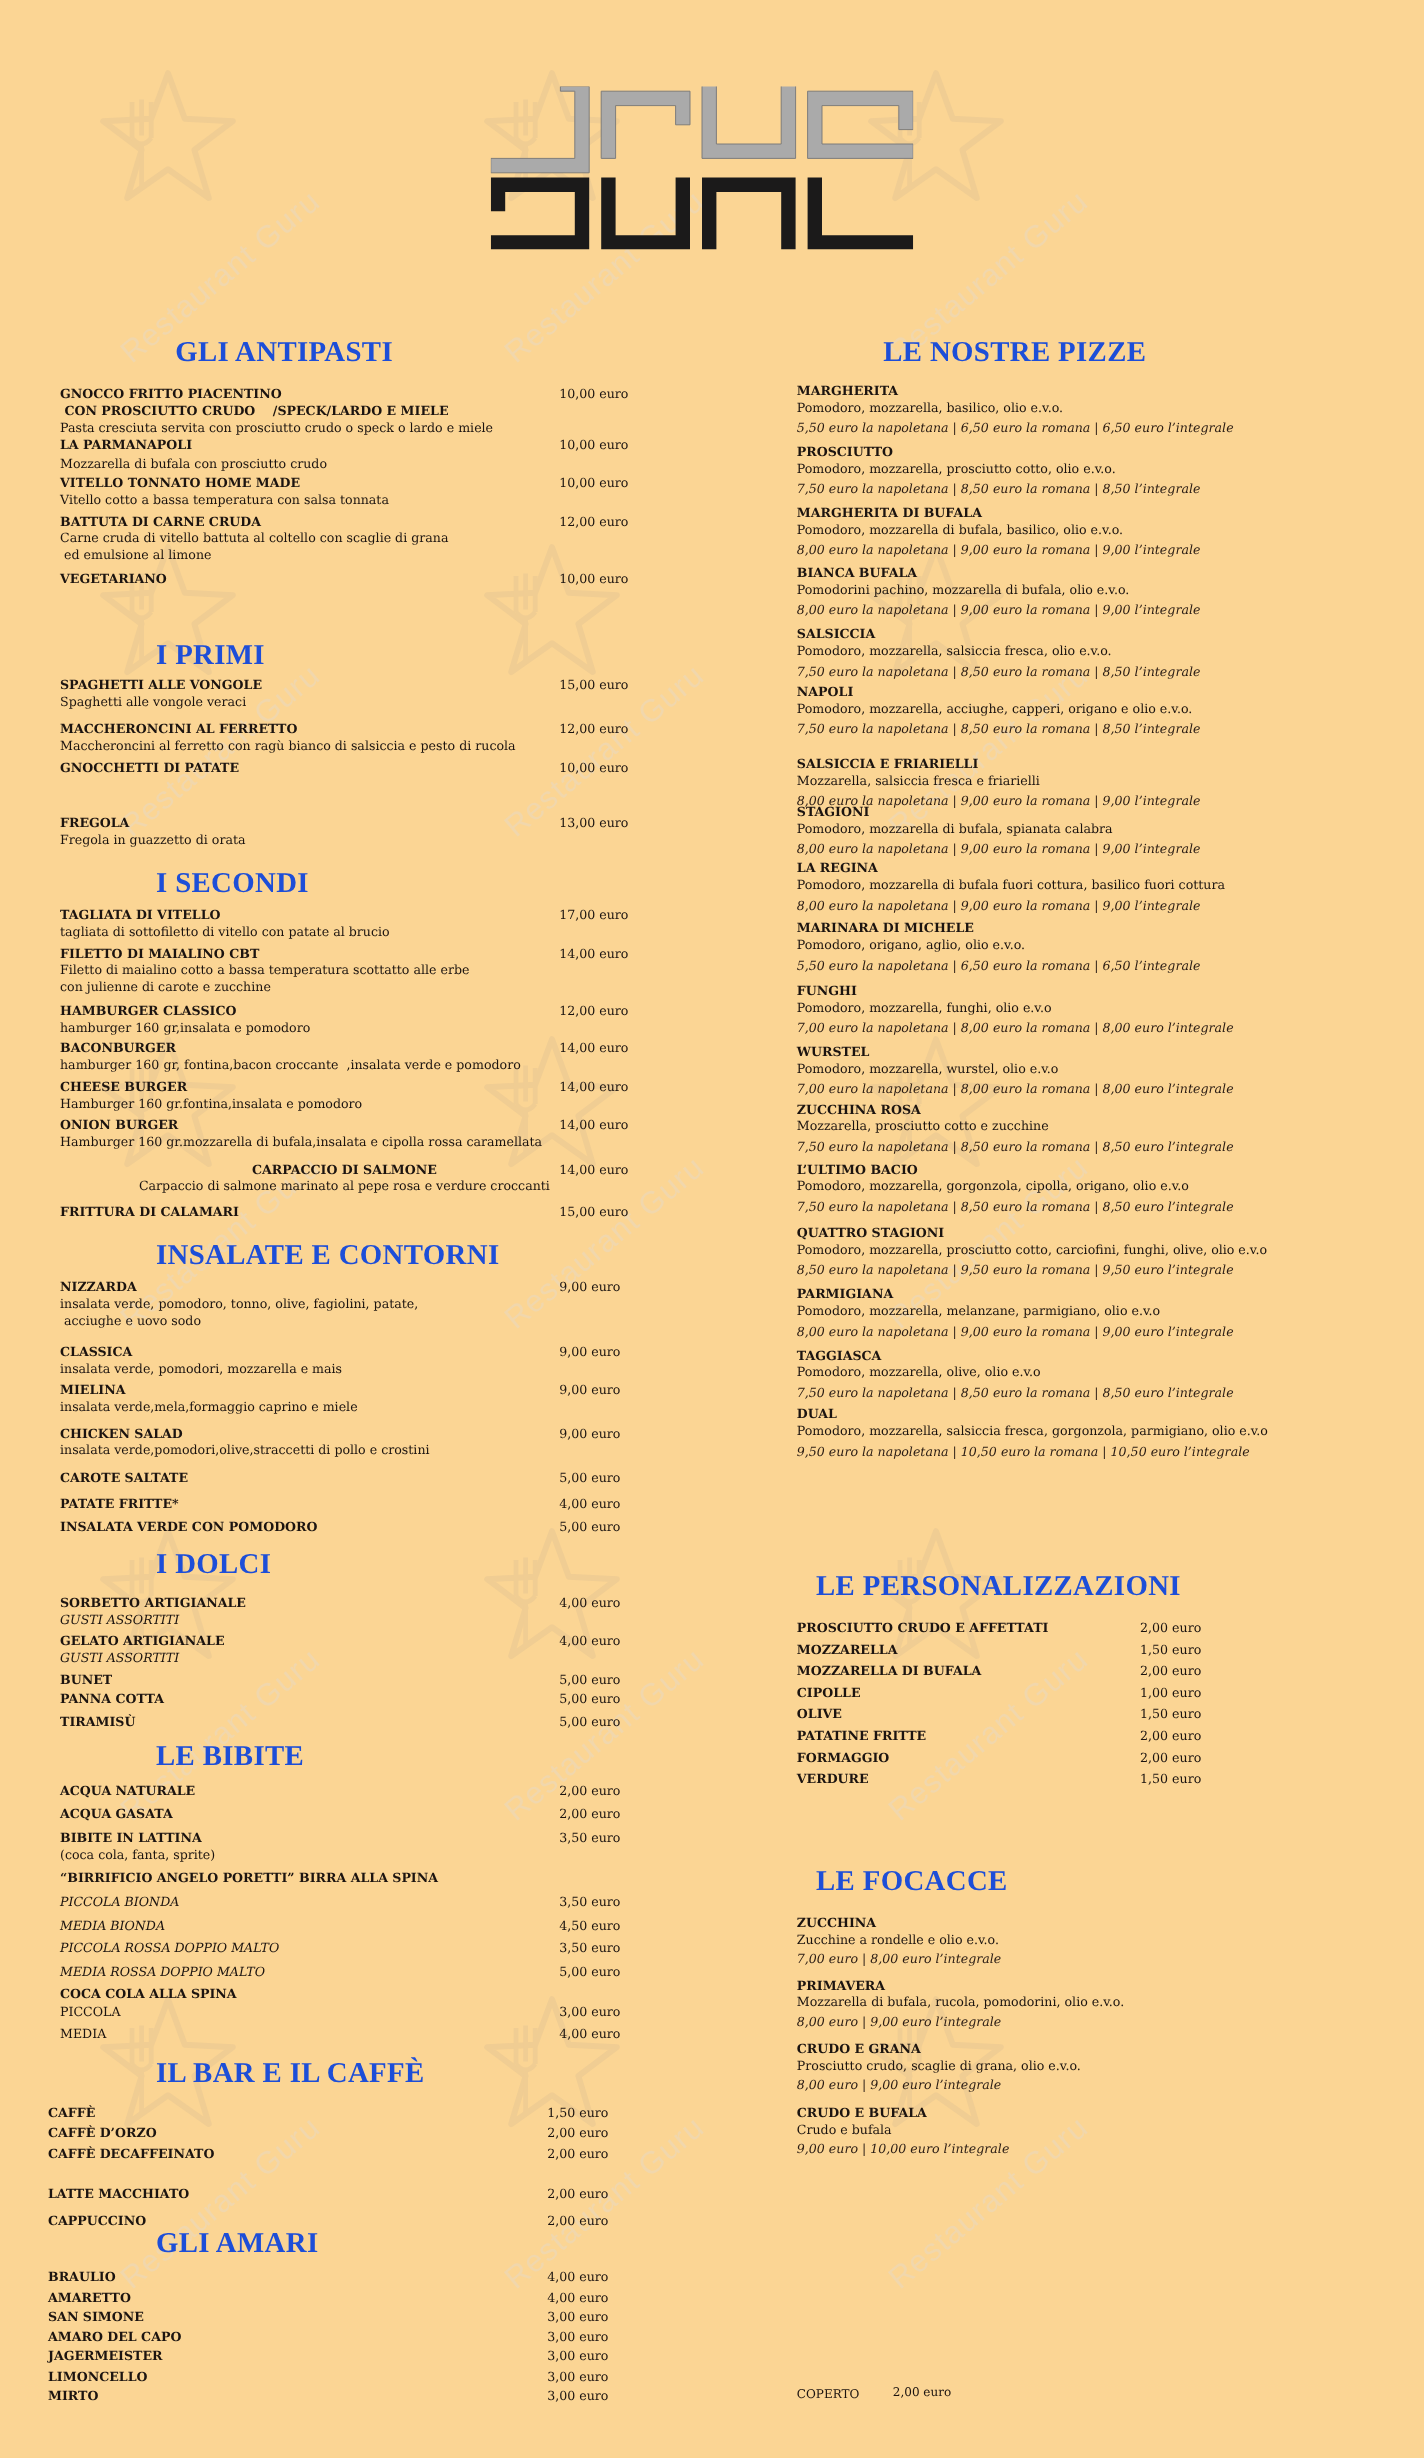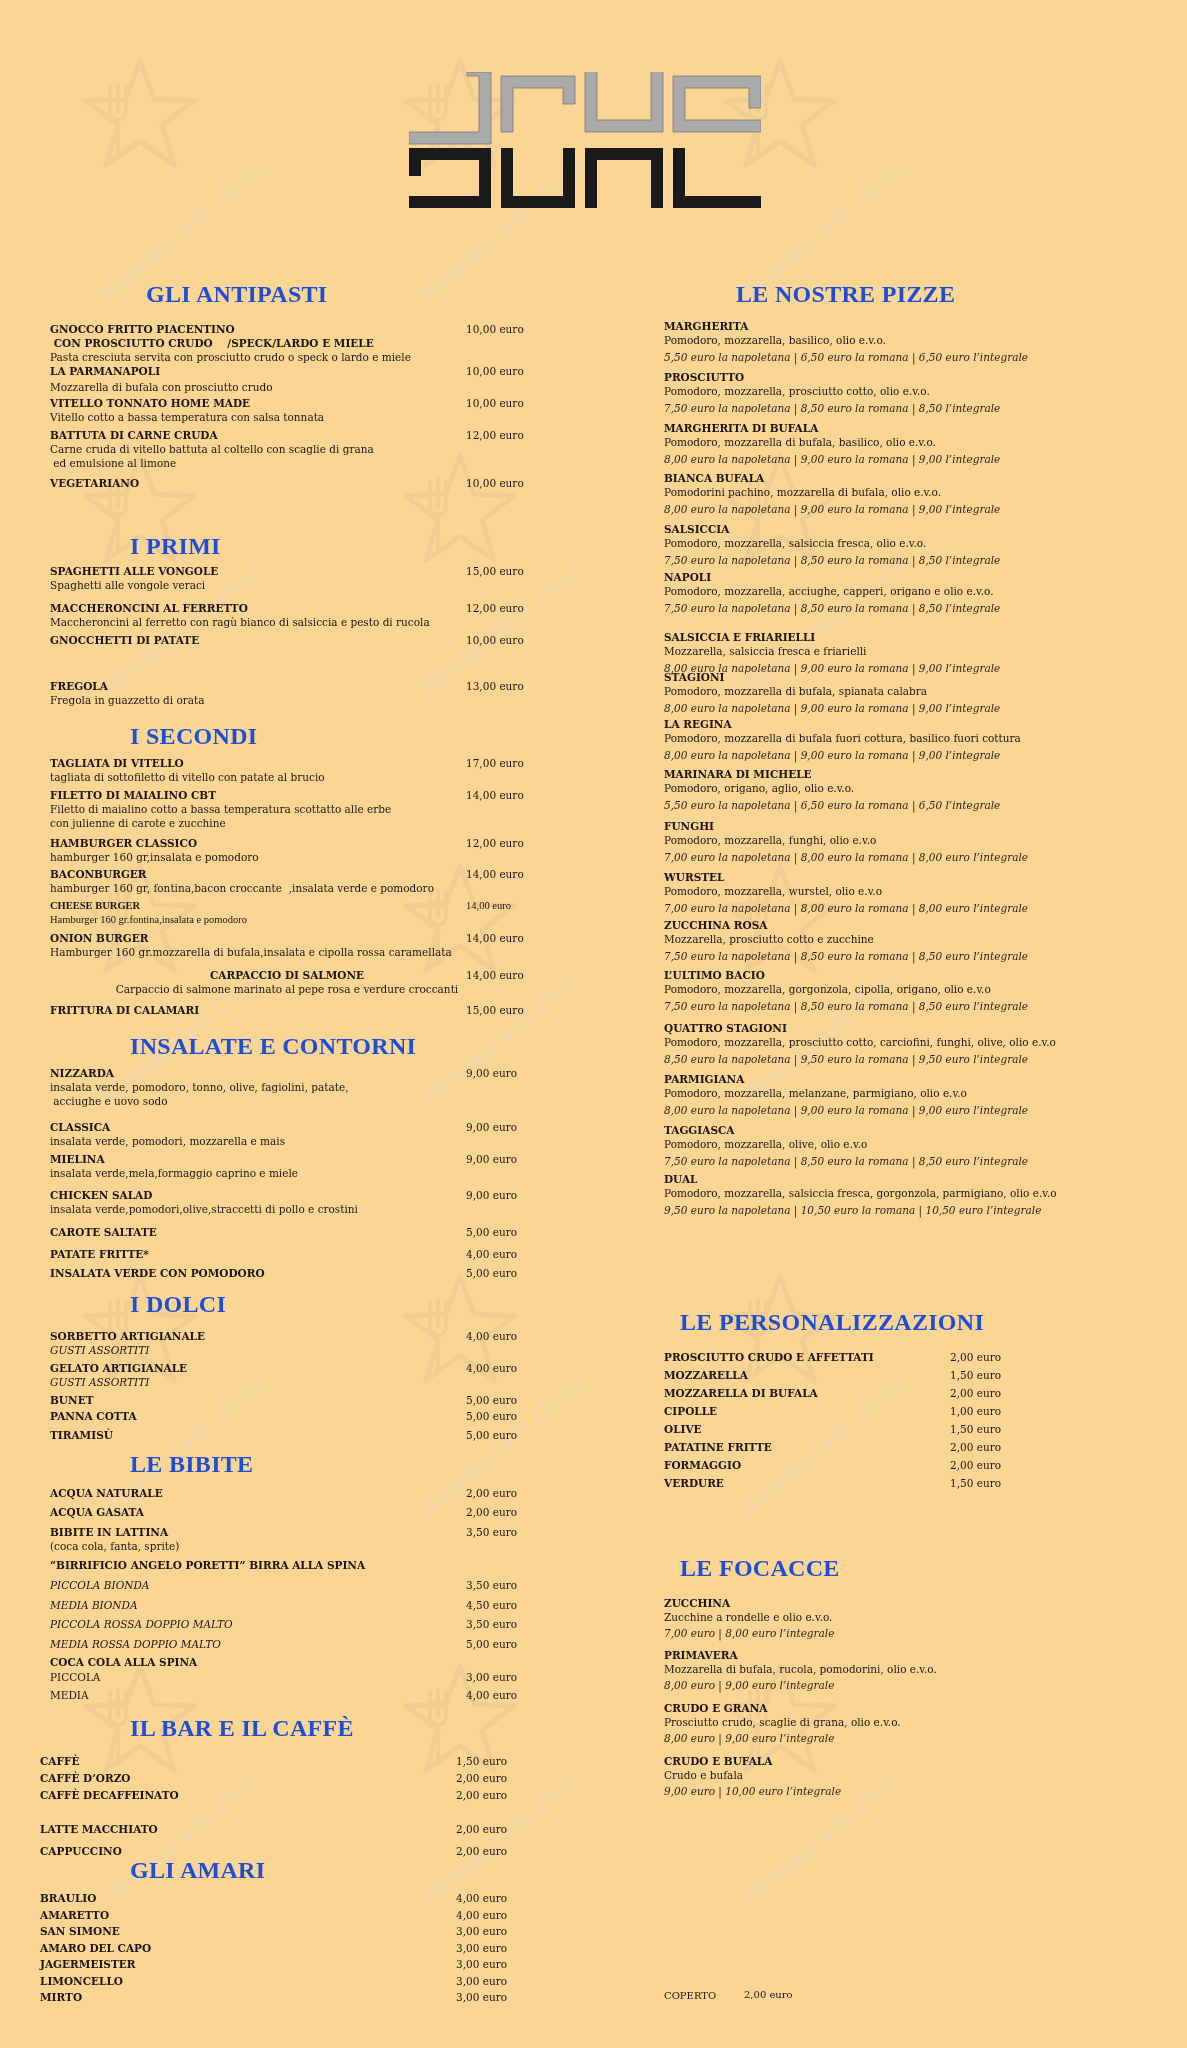--- a/index.html
+++ b/index.html
@@ -231,21 +231,21 @@
     <div class="row" style="top: 562px;">
       <span class="item-name">HAMBURGER CLASSICO</span>
       <span class="item-desc">hamburger 160 gr,insalata e pomodoro</span>
       <span class="item-price left-price">12,00 euro</span>
     </div>
     <div class="row" style="top: 593px;">
       <span class="item-name">BACONBURGER</span>
       <span class="item-desc">hamburger 160 gr, fontina,bacon croccante  ,insalata verde e pomodoro</span>
       <span class="item-price left-price">14,00 euro</span>
     </div>
-    <div class="row" style="top: 625px; font-family: Liberation Serif, serif;">
+    <div class="row" style="top: 625px;">
       <span class="item-name">CHEESE BURGER</span>
       <span class="item-desc">Hamburger 160 gr.fontina,insalata e pomodoro</span>
       <span class="item-price left-price">14,00 euro</span>
     </div>
     <div class="row" style="top: 657px;">
       <span class="item-name">ONION BURGER</span>
       <span class="item-desc">Hamburger 160 gr.mozzarella di bufala,insalata e cipolla rossa caramellata</span>
       <span class="item-price left-price">14,00 euro</span>
     </div>
     <div class="row" style="top: 694px; text-align: center;">

